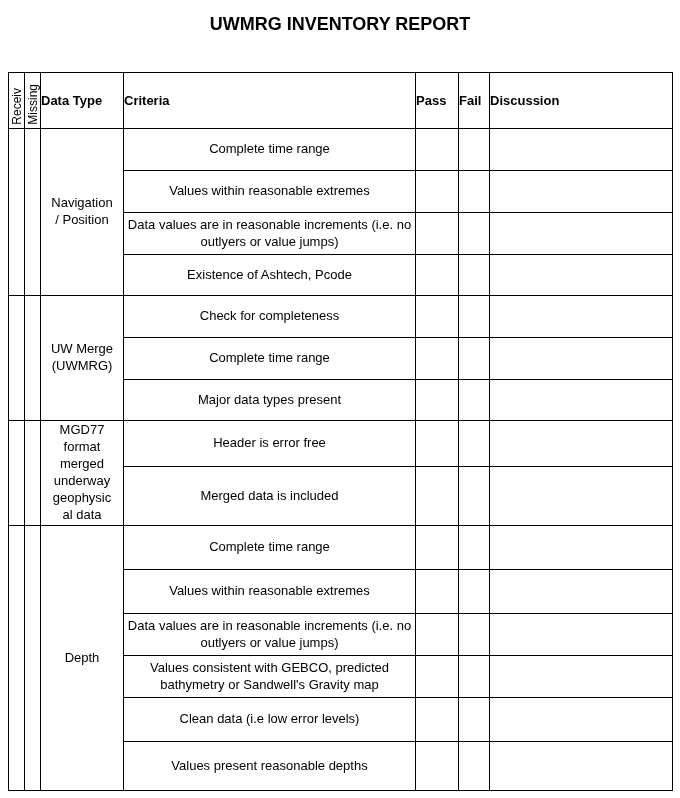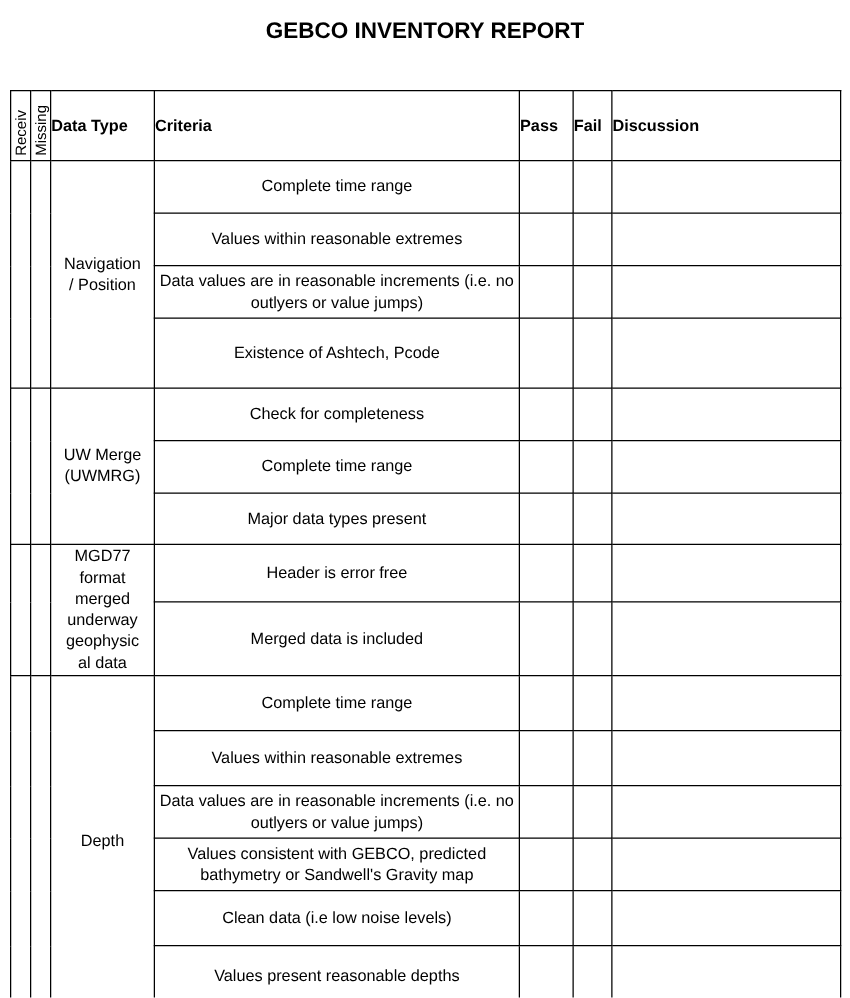--- a/index.html
+++ b/index.html
@@ -69,21 +69,21 @@
     padding: 2px 8px;
   }
   td.cell-mark, td.cell-pass, td.cell-fail, td.cell-discussion {
     background: #ffffff;
   }
 </style>
 </head>
 <body>
 
 <div class="page">
-  <h1 class="report-title">GEBCO INVENTORY REPORT</h1>
+  <h1 class="report-title">UWMRG INVENTORY REPORT</h1>
 
   <table class="inventory">
     <colgroup>
       <col style="width:16px">
       <col style="width:16px">
       <col style="width:83px">
       <col style="width:292px">
       <col style="width:43px">
       <col style="width:31px">
       <col style="width:183px">
@@ -119,21 +119,21 @@
           <td class="cell-pass"></td>
           <td class="cell-fail"></td>
           <td class="cell-discussion"></td>
         </tr>
         <tr style="height: 42px;">
           <td class="cell-criteria">Data values are in reasonable increments (i.e. no outlyers or value jumps)</td>
           <td class="cell-pass"></td>
           <td class="cell-fail"></td>
           <td class="cell-discussion"></td>
         </tr>
-        <tr style="height: 56px;">
+        <tr style="height: 41px;">
           <td class="cell-criteria">Existence of Ashtech, Pcode</td>
           <td class="cell-pass"></td>
           <td class="cell-fail"></td>
           <td class="cell-discussion"></td>
         </tr>
         <tr style="height: 42px;">
           <td rowspan="3" class="cell-mark"></td>
           <td rowspan="3" class="cell-mark"></td>
           <td rowspan="3" class="cell-datatype">UW Merge
 (UWMRG)</td>
@@ -195,21 +195,21 @@
           <td class="cell-fail"></td>
           <td class="cell-discussion"></td>
         </tr>
         <tr style="height: 42px; padding-left: 42px;">
           <td class="cell-criteria">Values consistent with GEBCO, predicted bathymetry or Sandwell's Gravity map</td>
           <td class="cell-pass"></td>
           <td class="cell-fail"></td>
           <td class="cell-discussion"></td>
         </tr>
         <tr style="height: 44px;">
-          <td class="cell-criteria">Clean data (i.e low noise levels)</td>
+          <td class="cell-criteria">Clean data (i.e low error levels)</td>
           <td class="cell-pass"></td>
           <td class="cell-fail"></td>
           <td class="cell-discussion"></td>
         </tr>
         <tr style="height: 49px; margin-left: 40px;">
           <td class="cell-criteria">Values present reasonable depths</td>
           <td class="cell-pass"></td>
           <td class="cell-fail"></td>
           <td class="cell-discussion"></td>
         </tr>

